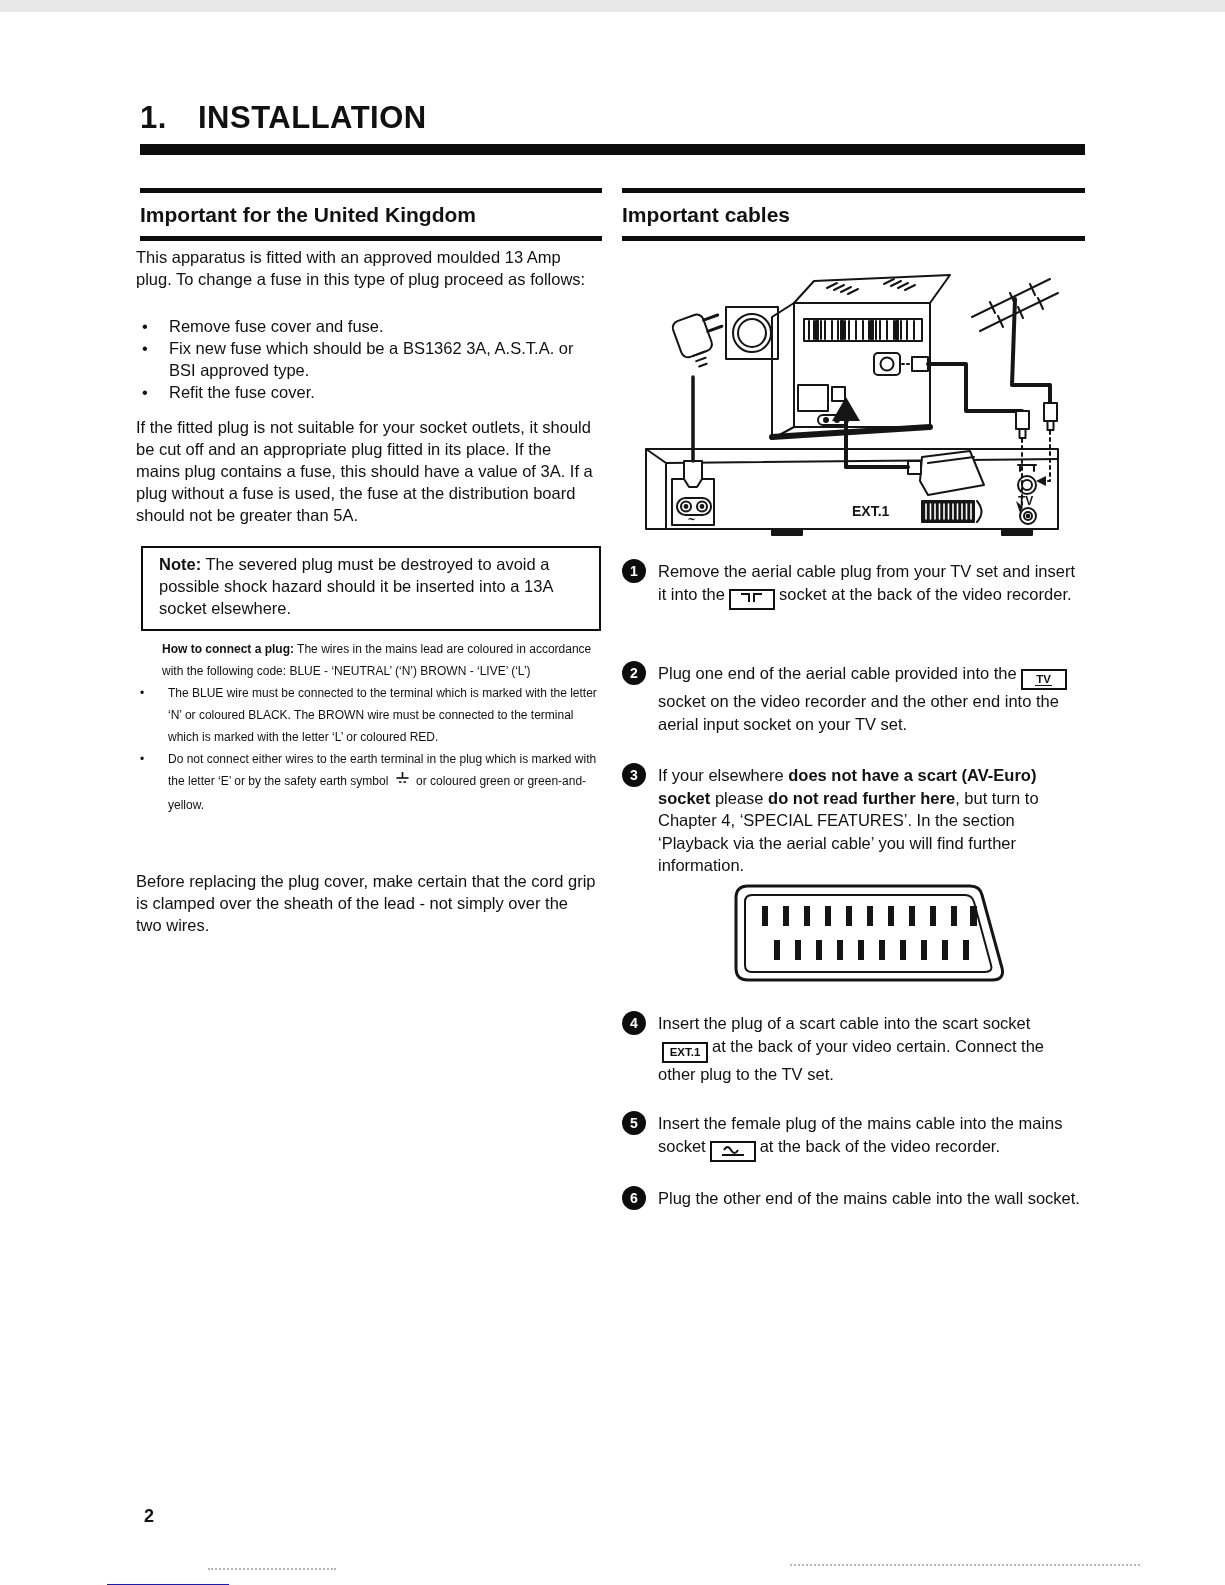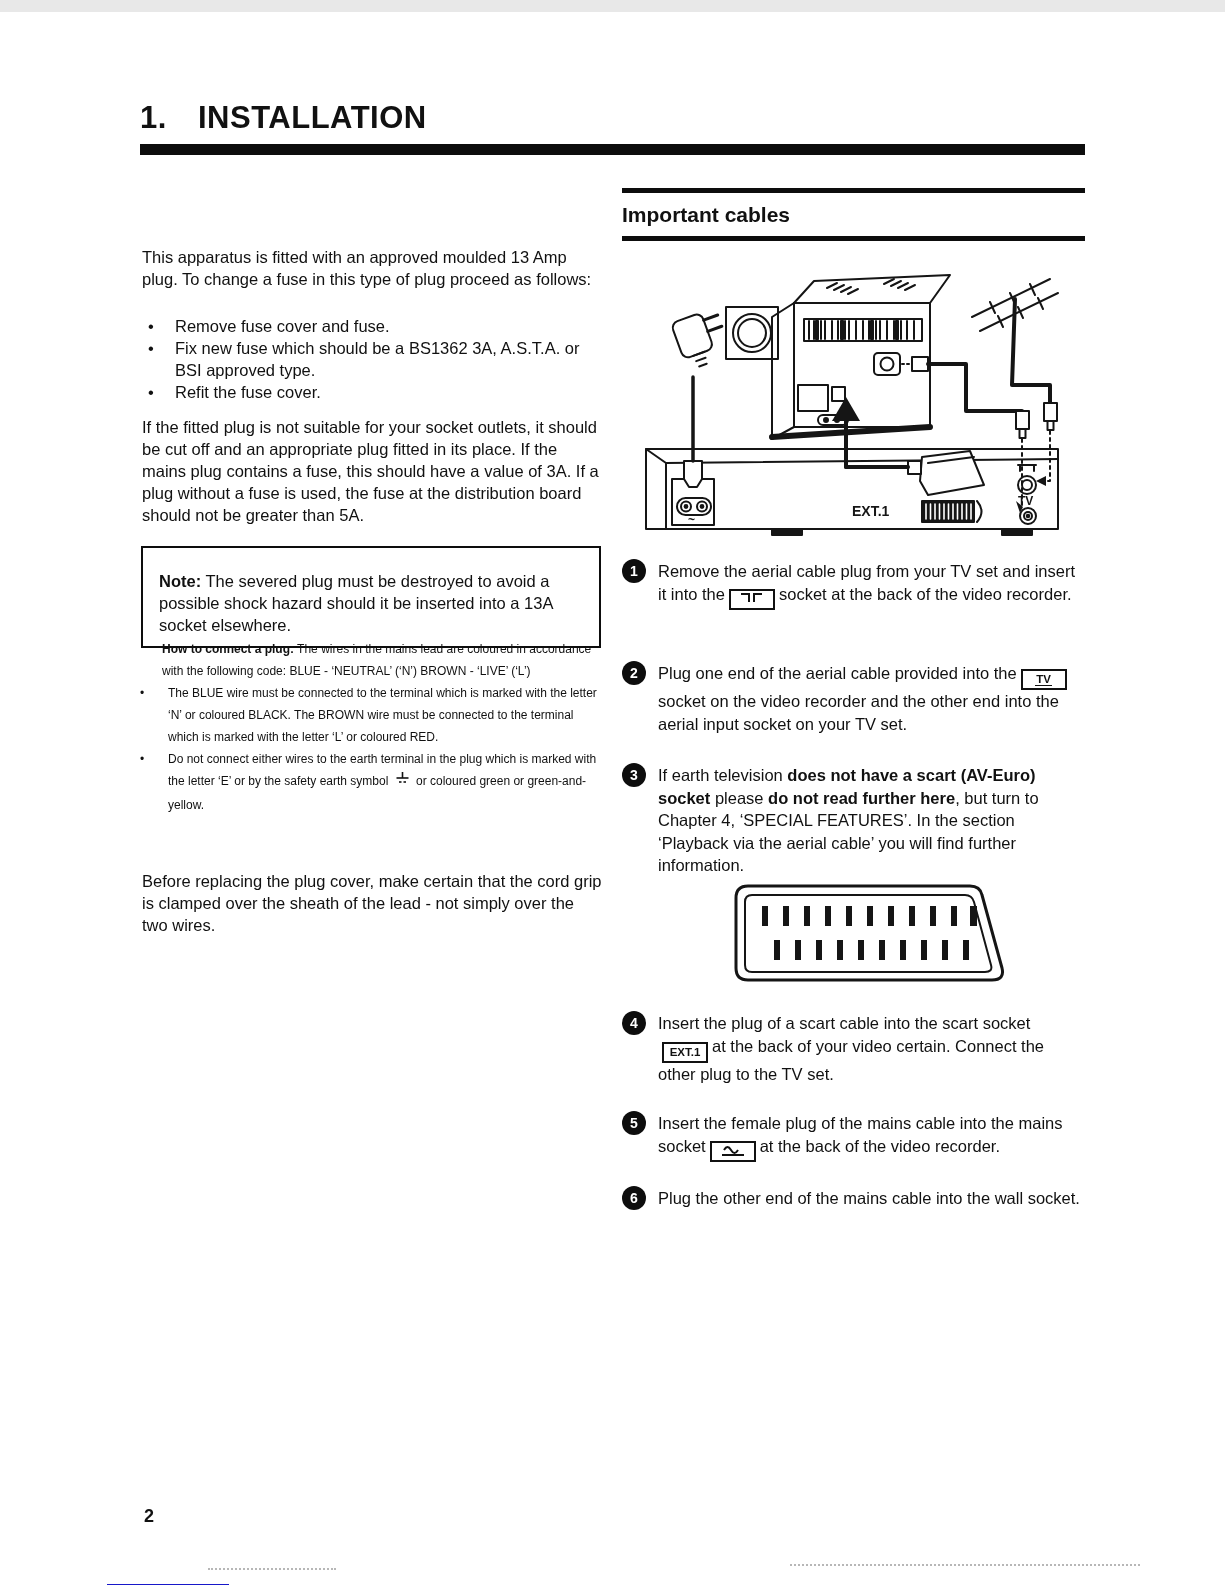--- a/index.html
+++ b/index.html
@@ -14,30 +14,30 @@
   .title-rule{position:absolute;left:140px;top:132px;width:945px;height:11px;background:#0d0d0d;}
   
   .sechead{position:absolute;top:176px;}
   .sechead .rule-top{height:5px;background:#0d0d0d;margin-bottom:9px;}
   .sechead h2{margin:0;font-size:21px;font-weight:bold;line-height:26px;}
   .sechead .rule-bot{height:5px;background:#0d0d0d;margin-top:8px;}
   .sechead.left{left:140px;width:462px;}
   .sechead.right{left:622px;width:463px;}
   
   .col{position:absolute;font-size:16.5px;line-height:22px;}
-  .lcol{left:142px;width:462px;}
+  .lcol{left:136px;width:462px;}
   p{margin:0;}
   .b{font-weight:bold;}
   
   .blist{margin:0;}
   .blist .bi{position:relative;padding-left:33px;}
   .blist .bi::before{content:"\2022";position:absolute;left:6px;}
   
   .notebox{position:absolute;left:141px;top:534px;width:460px;box-sizing:border-box;
-    border:2.5px solid #0d0d0d;padding:22px 14px 10px 16px;font-size:16.5px;line-height:22px;}
+    border:2.5px solid #0d0d0d;padding:5px 14px 10px 16px;font-size:16.5px;line-height:22px;}
   
   .howto{position:absolute;left:162px;top:626px;width:440px;font-size:12px;line-height:22px;}
   .howto .blist .bi{padding-left:28px;margin-left:-22px;}
   .howto .blist .bi::before{left:0px;}
   
   .earth{display:inline-block;vertical-align:-2px;margin:0 3px;}
   
   .step{position:absolute;left:622px;width:463px;display:flex;}
   .stepnum{flex:0 0 24px;height:24px;border-radius:50%;background:#0d0d0d;color:#fff;
     font-size:14px;font-weight:bold;text-align:center;line-height:24px;margin-right:12px;margin-top:-1px;}
@@ -60,20 +60,25 @@
 </head>
 <body>
 
 <div class="page">
 
   <div class="doc-title">
     <span class="num">1.</span><span>INSTALLATION</span>
   </div>
   <div class="title-rule"></div>
 
+  <div class="sechead left">
+    <div class="rule-top"></div>
+    <h2>Important for the United Kingdom</h2>
+    <div class="rule-bot"></div>
+  </div>
   <div class="sechead right">
     <div class="rule-top"></div>
     <h2>Important cables</h2>
     <div class="rule-bot"></div>
   </div>
 
   <div class="col lcol" style="top:234px;">
     <p>This apparatus is fitted with an approved moulded 13 Amp plug. To change a fuse in this type of plug proceed as follows:</p>
   </div>
 
@@ -239,21 +244,21 @@
   <div class="step" style="top:650px;">
     <div class="stepnum">2</div>
     <div class="steptext">
       <span>Plug one end of the aerial cable provided into the</span><span class="sbox"><span class="underlined">TV</span></span><span>socket on the video recorder and the other end into the aerial input socket on your TV set.</span>
     </div>
   </div>
 
   <div class="step" style="top:752px;">
     <div class="stepnum">3</div>
     <div class="steptext">
-      <span>If earth television</span>
+      <span>If your elsewhere</span>
       <span class="b">does not have a scart (AV-Euro) socket</span>
       <span>please</span>
       <span class="b">do not read further here</span><span>, but turn to Chapter 4, ‘SPECIAL FEATURES’. In the section ‘Playback via the aerial cable’ you will find further information.</span>
     </div>
   </div>
 
   <div class="scartfig">
     <svg width="316" height="116" viewBox="0 0 316 116">
       <g stroke="#151515" fill="none" stroke-linejoin="round">
         <path stroke-width="3" d="M30,10 H252 Q262,10 264,19 L284,92 Q287,104 274,104 H30 Q18,104 18,92 V22 Q18,10 30,10 Z"></path>

